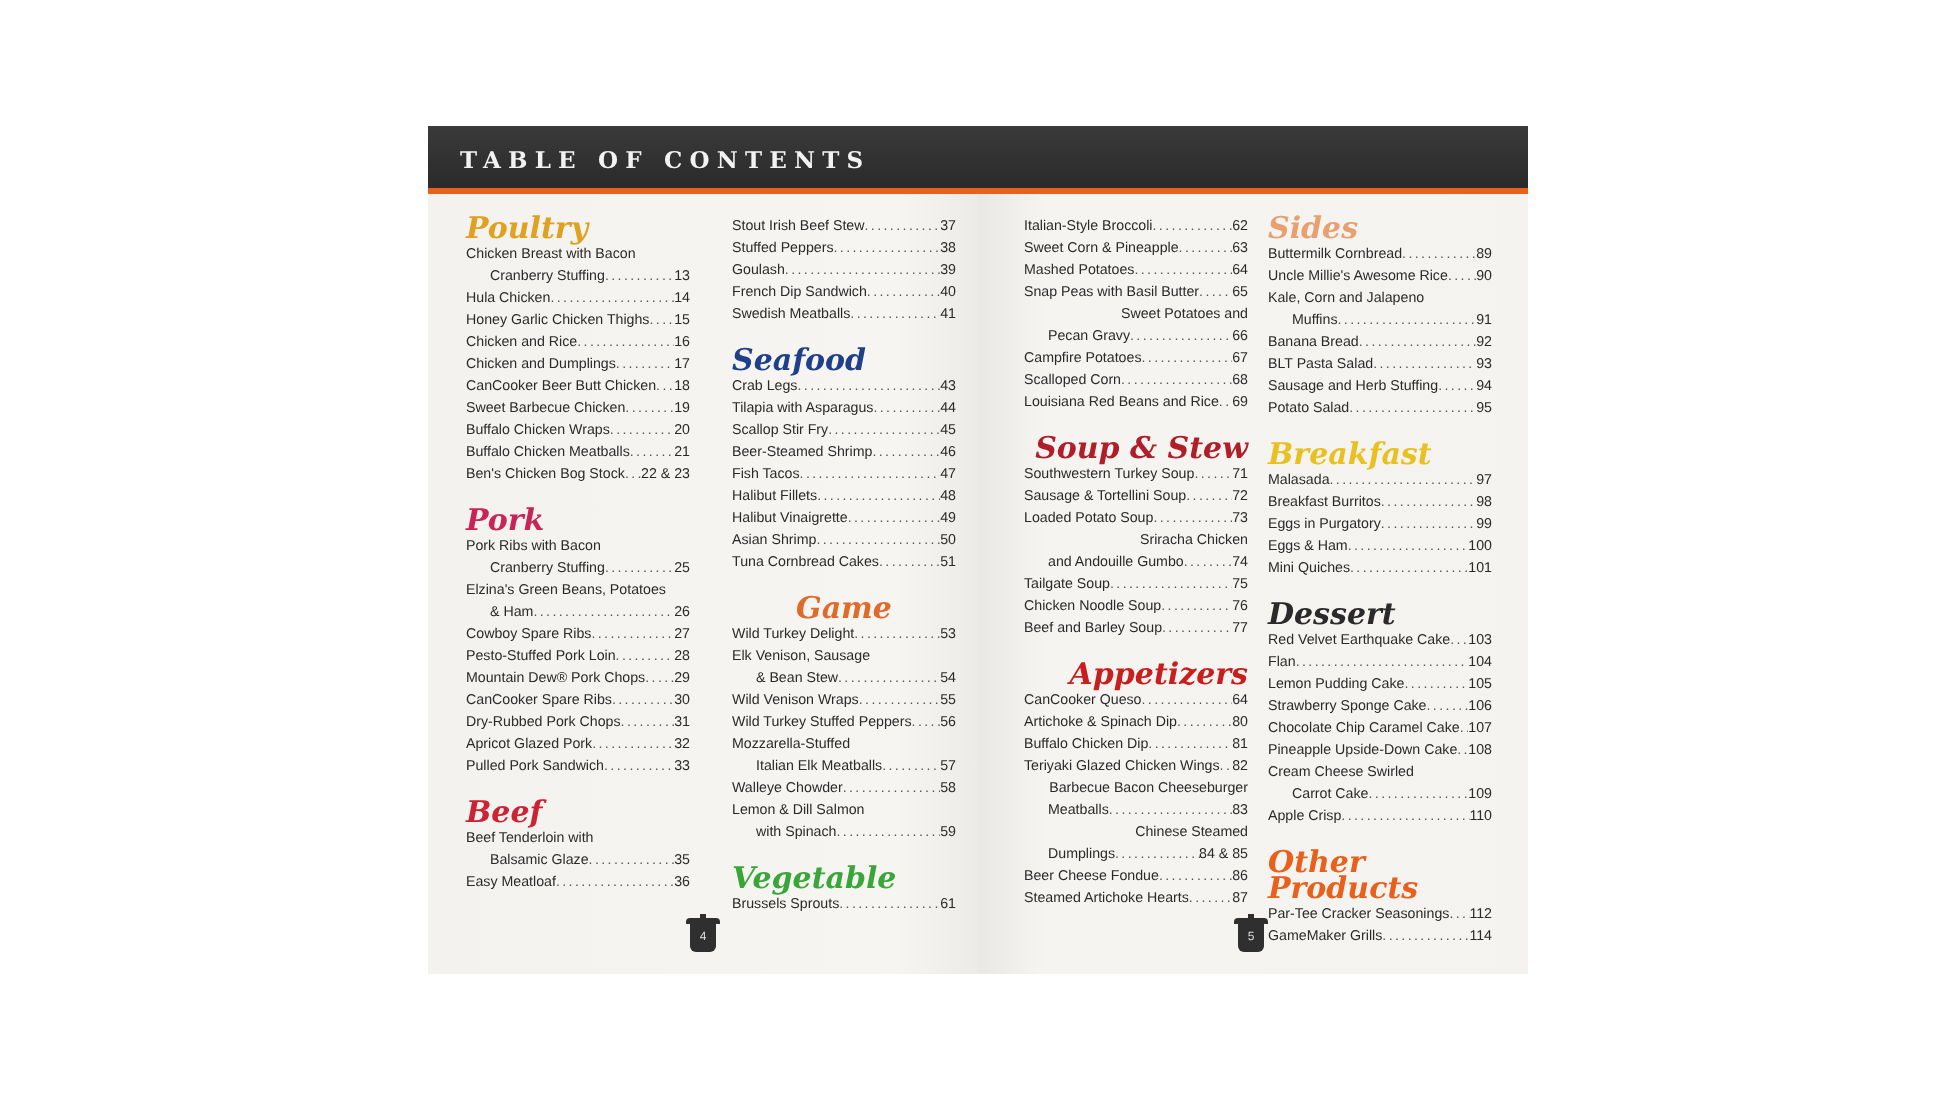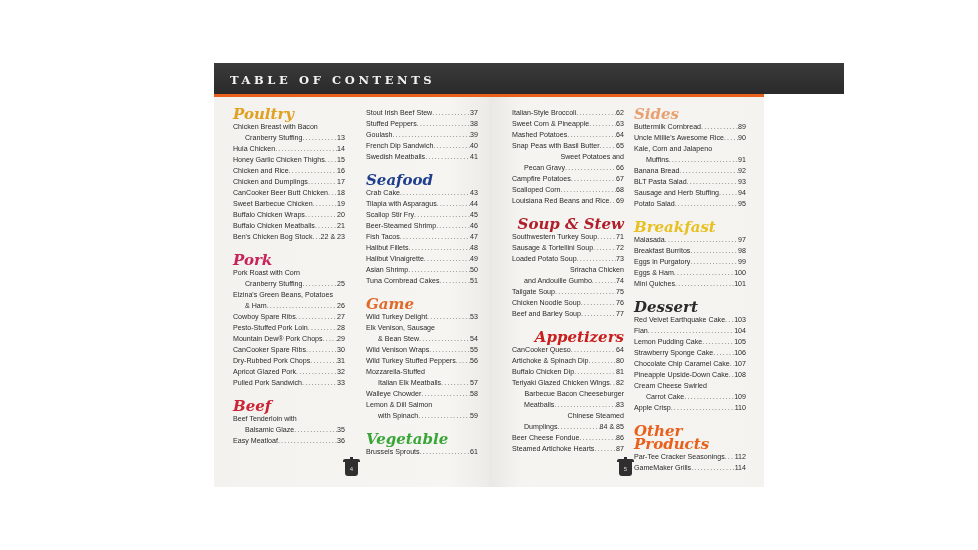--- a/index.html
+++ b/index.html
@@ -1,20 +1,20 @@
 <!DOCTYPE html>
 <html><head>
 <meta charset="utf-8">
 <style>
   html, body { margin:0; padding:0; background:#ffffff; }
   body { width:978px; height:550px; position:relative; overflow:hidden; font-family:"Liberation Sans", sans-serif; }
   .book { position:absolute; left:214px; top:63px; width:550px; height:424px; background:#f4f3f0; }
   .page-left { position:absolute; left:0; top:0; width:275px; height:424px; background:linear-gradient(90deg,#f3f2ef 0%,#f6f5f2 85%,#ecebe7 100%); }
   .page-right { position:absolute; left:275px; top:0; width:275px; height:424px; background:linear-gradient(90deg,#e9e8e4 0%,#f5f4f1 12%,#f4f3f0 100%); }
-  .header { position:absolute; left:0; top:0; width:630px; height:31px; background:linear-gradient(180deg,#3a3a3a 0%,#2a2a2a 100%); }
+  .header { position:absolute; left:0; top:0; width:550px; height:31px; background:linear-gradient(180deg,#3a3a3a 0%,#2a2a2a 100%); }
   .header-stripe { position:absolute; left:0; top:31px; width:550px; height:3px; background:#e8601c; }
   .header-title { position:absolute; left:16px; top:10px; color:#f2f2f2; font-family:"DejaVu Serif", serif; font-weight:bold; font-size:11.5px; letter-spacing:3.6px; }
   .col { position:absolute; top:45px; width:112px; }
   .col1 { left:19px; } .col2 { left:152px; } .col3 { left:298px;text-align:right; } .col4 { left:420px; }
   .sec { font-family:"DejaVu Serif", serif; font-style:italic; font-weight:bold; font-size:15px; line-height:13px; margin:0 0 1px 0; }
   .sec.gap { margin-top:11px; }
   .entry { font-size:7.1px; line-height:11px; color:#2a2a2a; white-space:nowrap; display:flex; }
   .entry .t { flex:0 0 auto; }
   .entry .d { flex:1 1 auto; overflow:hidden; color:#555; letter-spacing:1.2px; }
   .entry .d::after { content:"........................................................................"; }
@@ -84,21 +84,21 @@
         <span class="t">Buffalo Chicken Meatballs</span>
         <span class="d"></span>
         <span class="p">21</span>
       </div>
       <div class="entry">
         <span class="t">Ben's Chicken Bog Stock</span>
         <span class="d"></span>
         <span class="p">22 &amp; 23</span>
       </div>
       <div class="sec gap" style="color: rgb(200, 36, 90);">Pork</div>
-      <div class="line">Pork Roast with Corn</div>
+      <div class="line">Pork Ribs with Bacon</div>
       <div class="entry cont">
         <span class="t">Cranberry Stuffing</span>
         <span class="d"></span>
         <span class="p">25</span>
       </div>
       <div class="line">Elzina's Green Beans, Potatoes</div>
       <div class="entry cont">
         <span class="t">&amp; Ham</span>
         <span class="d"></span>
         <span class="p">26</span>
@@ -172,21 +172,21 @@
         <span class="d"></span>
         <span class="p">40</span>
       </div>
       <div class="entry">
         <span class="t">Swedish Meatballs</span>
         <span class="d"></span>
         <span class="p">41</span>
       </div>
       <div class="sec gap" style="color: rgb(31, 63, 140); font-style: italic;">Seafood</div>
       <div class="entry">
-        <span class="t">Crab Cake</span>
+        <span class="t">Crab Legs</span>
         <span class="d"></span>
         <span class="p">43</span>
       </div>
       <div class="entry">
         <span class="t">Tilapia with Asparagus</span>
         <span class="d"></span>
         <span class="p">44</span>
       </div>
       <div class="entry">
         <span class="t">Scallop Stir Fry</span>
@@ -216,21 +216,21 @@
       <div class="entry">
         <span class="t">Asian Shrimp</span>
         <span class="d"></span>
         <span class="p">50</span>
       </div>
       <div class="entry">
         <span class="t">Tuna Cornbread Cakes</span>
         <span class="d"></span>
         <span class="p">51</span>
       </div>
-      <div class="sec gap" style="color: rgb(224, 106, 42);">Game</div>
+      <div class="sec gap" style="color: rgb(224, 106, 42); text-align: center;">Game</div>
       <div class="entry">
         <span class="t">Wild Turkey Delight</span>
         <span class="d"></span>
         <span class="p">53</span>
       </div>
       <div class="line">Elk Venison, Sausage</div>
       <div class="entry cont">
         <span class="t">&amp; Bean Stew</span>
         <span class="d"></span>
         <span class="p">54</span>

